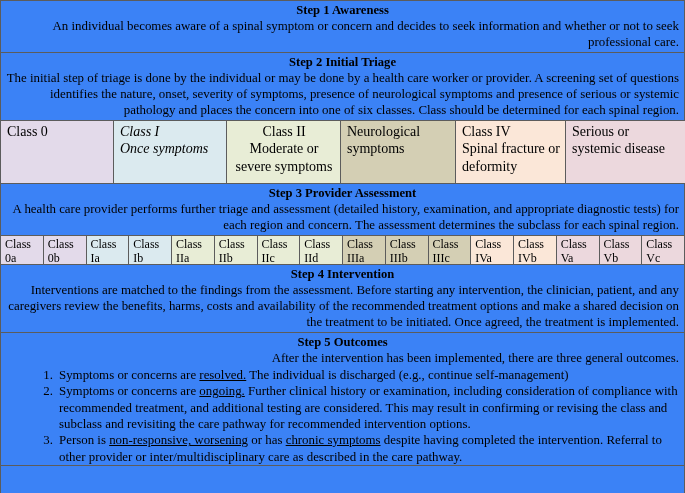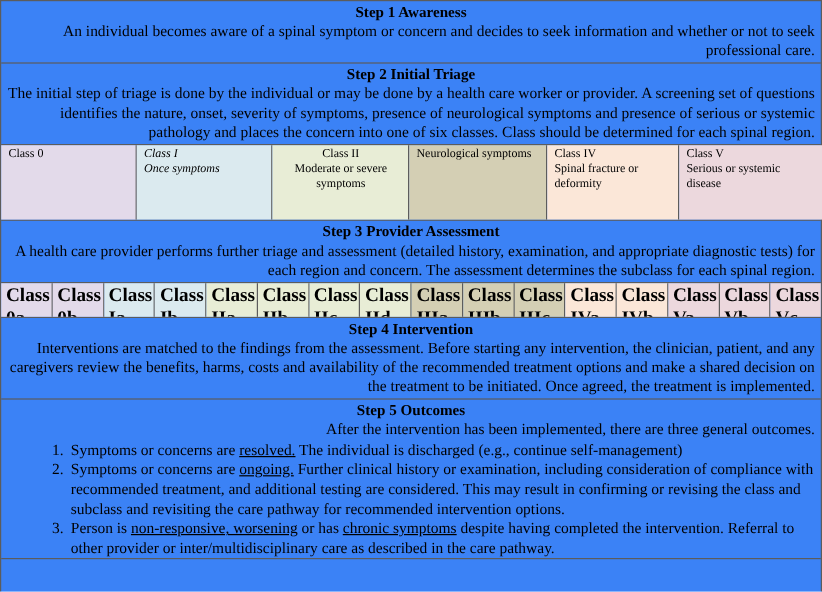--- a/index.html
+++ b/index.html
@@ -54,46 +54,45 @@
     display: flex;
     width: 100%;
     border-top: 1.2px solid #5c5c5c;
     box-sizing: border-box;
     height: 63px;
   }
   .class-cell {
     box-sizing: border-box;
     border-right: 1.2px solid #5c5c5c;
     padding: 2px 5px 0 6px;
-    font-size: 10px;
+    font-size: 14px;
     line-height: 1.265;
     color: #000;
     overflow: hidden;
   }
   .class-cell:last-child { border-right: none; }
 
   
   .subclass-row {
     display: flex;
     width: 100%;
     border-top: 1.2px solid #5c5c5c;
     box-sizing: border-box;
     height: 29px;
   }
   .subclass-cell {
     box-sizing: border-box;
     border-right: 1.1px solid #5c5c5c;
     padding: 1px 0 0 4px;
-    font-size: 16px;
+    font-size: 12px;
     line-height: 1.22;
     color: #000;
     flex: 1 1 0;
     overflow: hidden;
     white-space: nowrap;
-    font-weight: bold;
   }
   .subclass-cell:last-child { border-right: none; }
 
   
   ol.outcomes {
     margin: 0;
     padding: 0 6px 0 0;
     list-style: none;
   }
   ol.outcomes > li {
@@ -138,21 +137,20 @@
           <div>Moderate or severe symptoms</div>
         </div>
         <div class="class-cell" style="background: rgb(212, 207, 180); flex: 0 0 115px;">
           <div>Neurological symptoms</div>
         </div>
         <div class="class-cell" style="background: rgb(251, 231, 216); flex: 0 0 110px;">
           <div>Class IV</div>
           <div>Spinal fracture or deformity</div>
         </div>
         <div class="class-cell" style="background: rgb(236, 216, 221); flex: 0 0 120px;">
-          <div>Class V</div>
           <div>Serious or systemic disease</div>
         </div>
       </div>
   </div>
 
   <div class="step-block">
     <div class="step-title">Step 3 Provider Assessment</div>
     <div class="step-body">A health care provider performs further triage and assessment (detailed history, examination, and appropriate diagnostic tests) for each region and concern. The assessment determines the subclass for each spinal region.</div>
     <div class="subclass-row" id="subclass-row">
         <div class="subclass-cell" style="background: rgb(227, 218, 234);">

